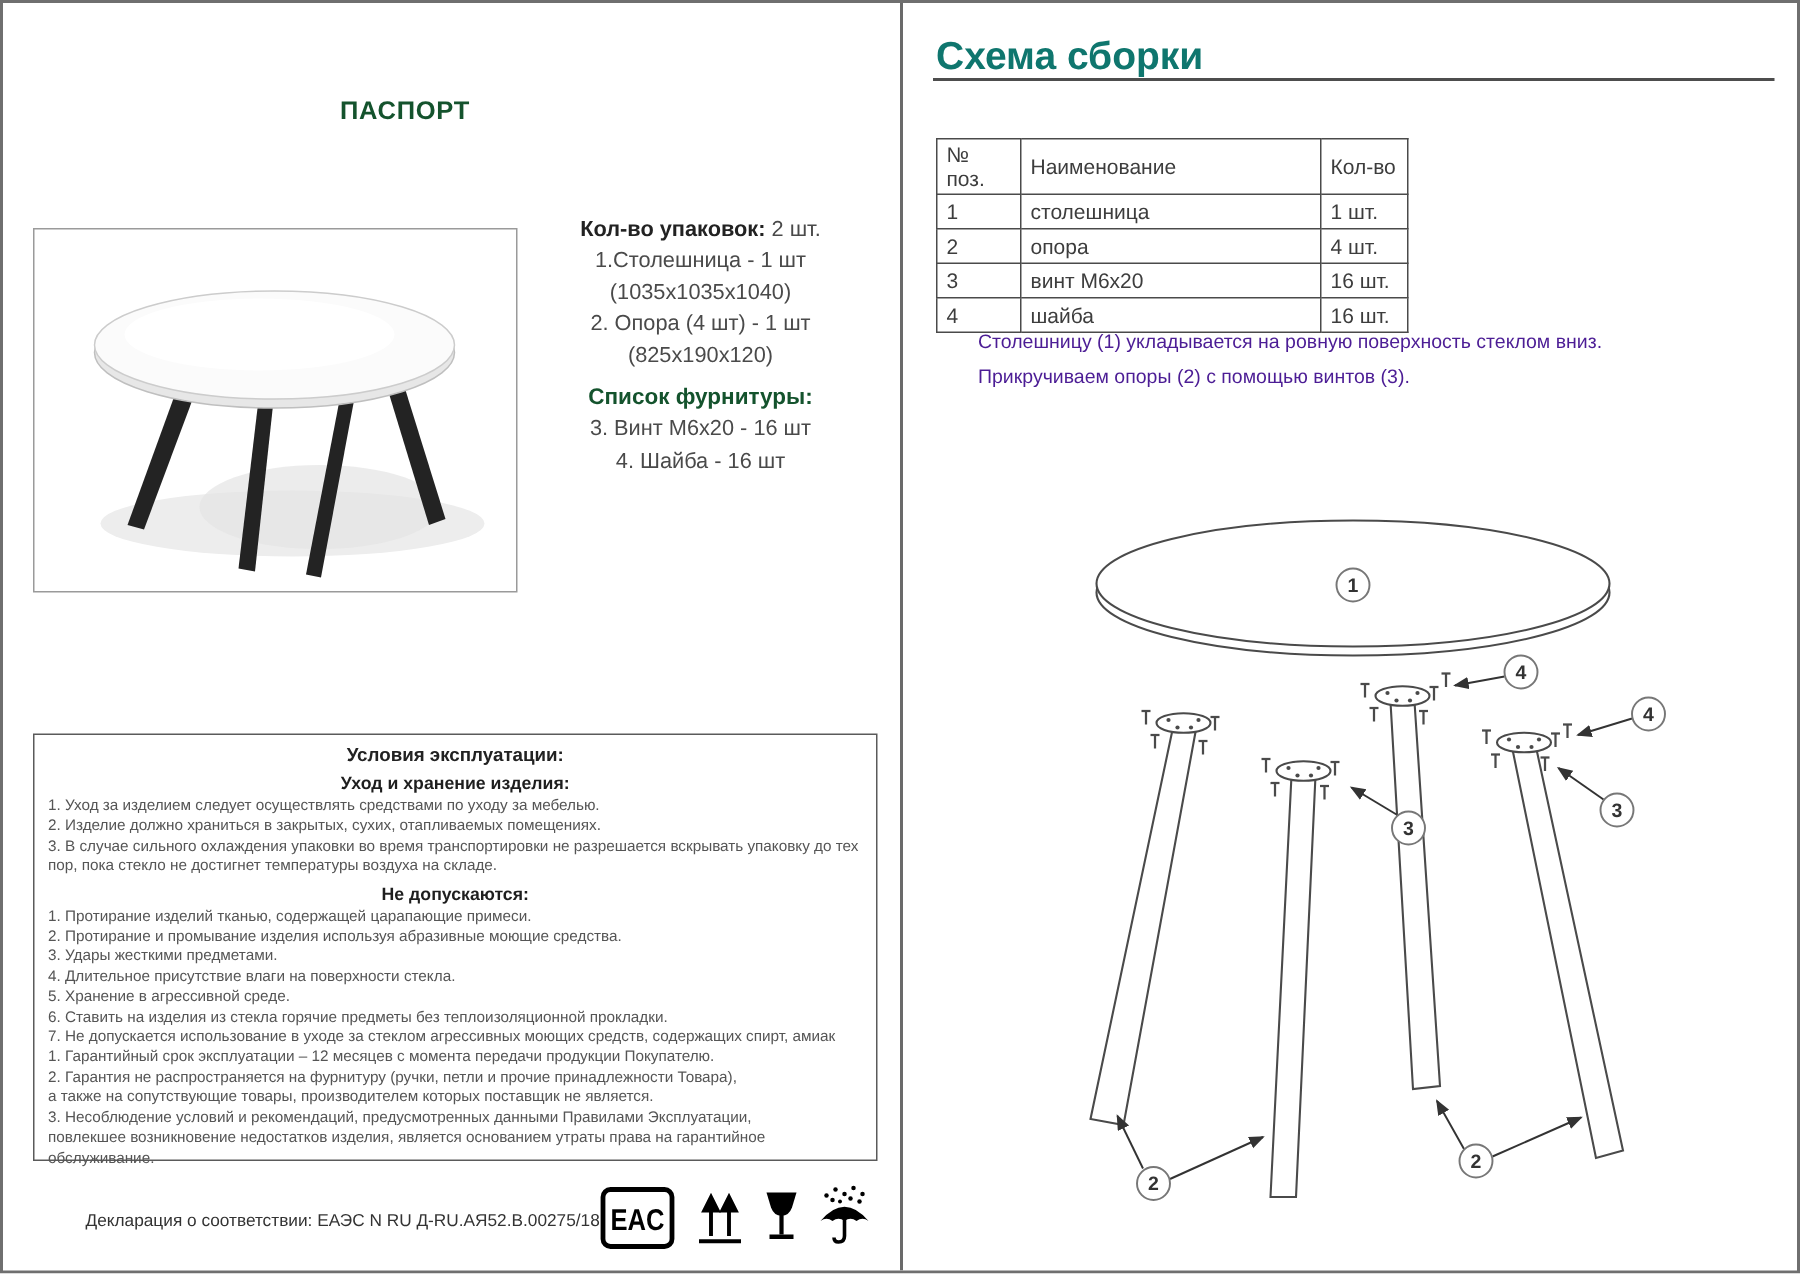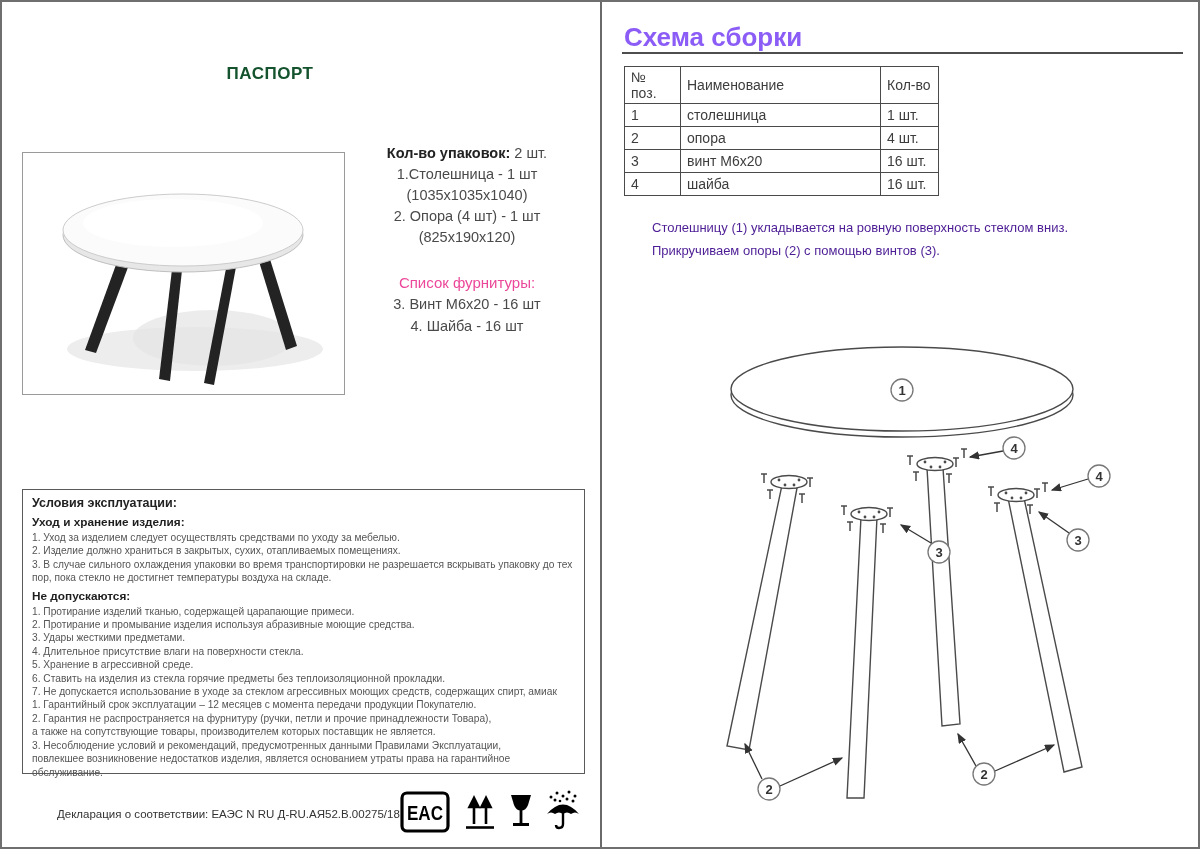--- a/index.html
+++ b/index.html
@@ -9,36 +9,36 @@
     font-family:"Liberation Sans", sans-serif; color:#3a3a3a;
   }
   .abs { position:absolute; }
   .divider { position:absolute; left:598px; top:0; bottom:0; width:2px; background:#6a6a6a; }
 
   
   .passport-title { font-size:17px; font-weight:bold; color:#14532d; letter-spacing:.5px; text-align:center; }
   .photo-box { border:1px solid #9a9a9a; background:#fff; }
   .pack { font-size:14.5px; line-height:21px; color:#4a4a4a;text-align:center; }
   .pack b, .chars b { color:#222; }
-  .pack .sub-title { font-weight:normal; color:#ec4899; margin-top:24px; font-size:15px; }
+  .pack .sub-title { font-weight:bold; color:#14532d; margin-top:6px; font-size:15px; }
   .pack .hw-line { line-height:21px; margin-top:1px; }
   .chars { font-size:14.5px; line-height:18.5px; color:#4a4a4a; }
   .chars .t { font-weight:bold; color:#1e1e1e; }
 
   .cond-box { border:1px solid #5a5a5a; box-sizing:border-box; padding:6px 9px 4px 9px; }
-  .cond-title { text-align:left; font-weight:bold; font-size:12.5px; color:#222; margin-bottom:5px; }
-  .cond-sec-title { font-weight:bold; font-size:11.8px; color:#1e1e1e; margin:4px 0 2px 0; }
+  .cond-title { text-align:center; font-weight:bold; font-size:12.5px; color:#222; margin-bottom:5px; }
+  .cond-sec-title { font-weight:bold; font-size:11.8px; color:#1e1e1e; margin:4px 0 2px 0;text-align:center; }
   .cond-item { font-size:10.2px; line-height:13.4px; color:#555; }
 
   .decl { font-size:11.5px; color:#333;margin-left:35px; }
 
   
-  .scheme-title { font-size:26px; font-weight:bold; color:#8b5cf6; }
+  .scheme-title { font-size:26px; font-weight:bold; color:#0f766e; }
   .scheme-rule { height:2px; background:#4d4d4d; }
-  table.parts { border-collapse:collapse; font-size:14px; color:#3d3d3d; }
+  table.parts { border-collapse:collapse; font-size:14px; color:#3d3d3d;margin-top:26px; }
   table.parts th, table.parts td {
     border:1px solid #4a4a4a; font-weight:normal; text-align:left;
     padding:2px 5px 2px 6px; height:18px; background:#fff;
   }
   .instr { font-size:13px; line-height:23px; color:#4c1d95;margin-left:28px; }
 </style>
 </head>
 <body>
 
 <div class="sheet">

